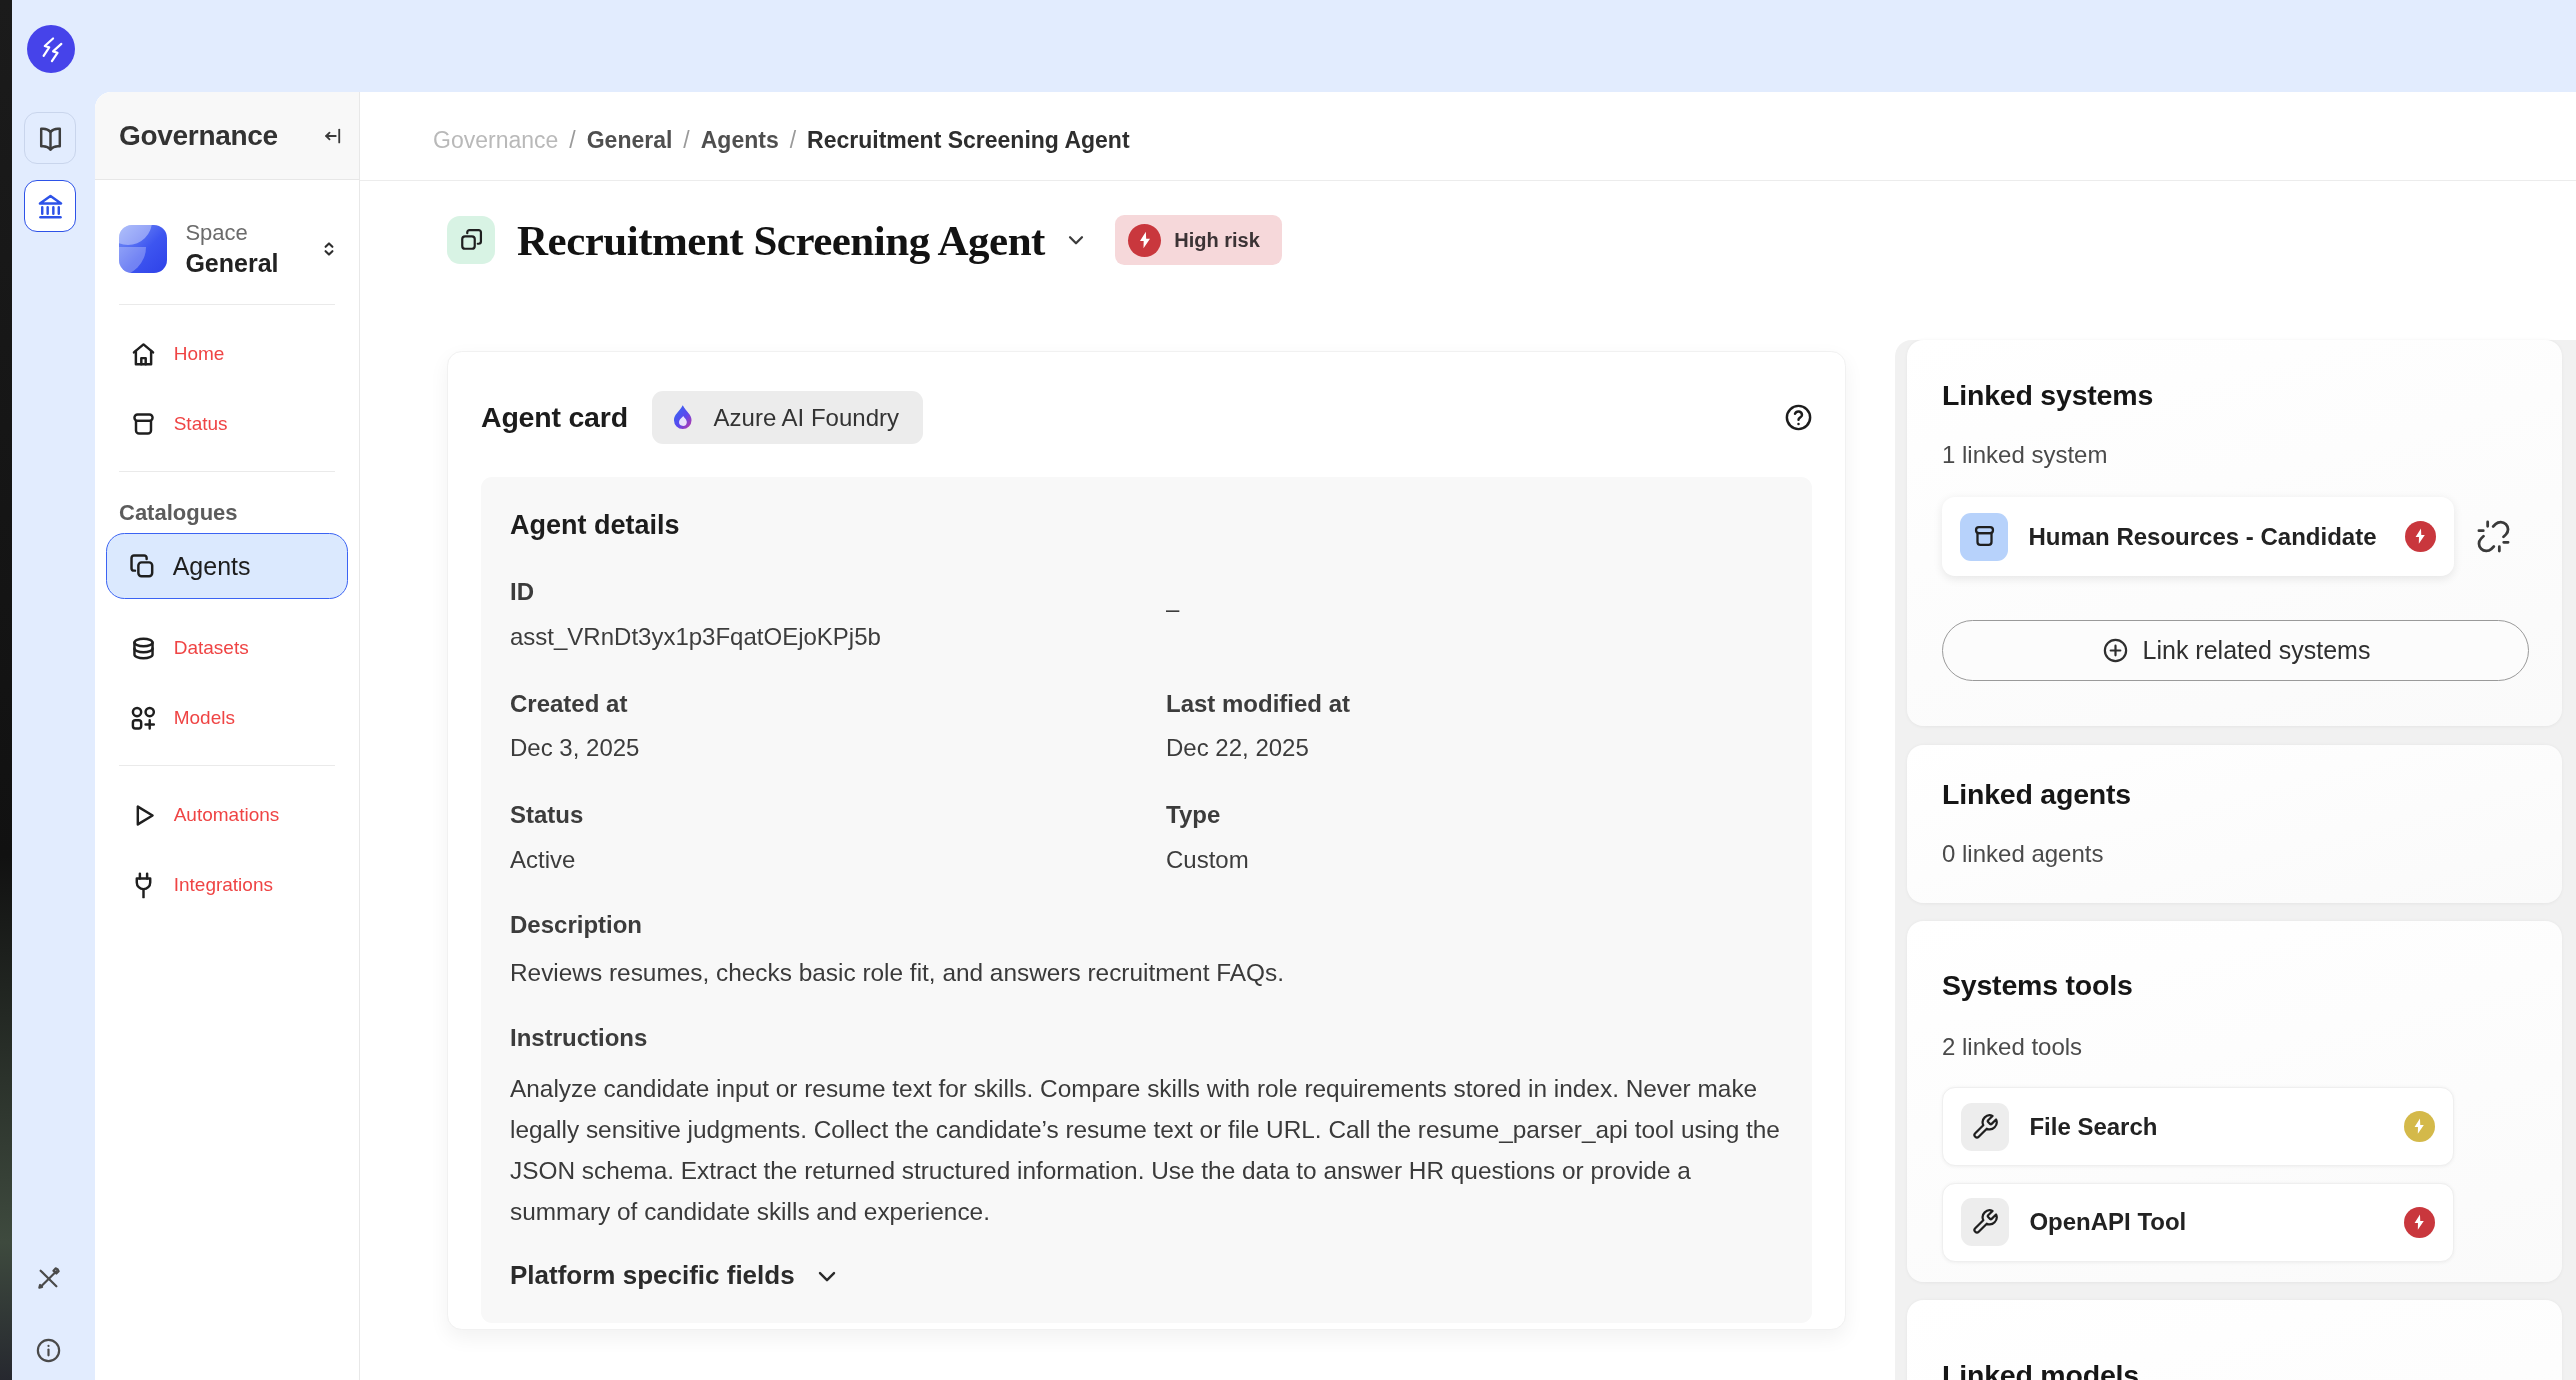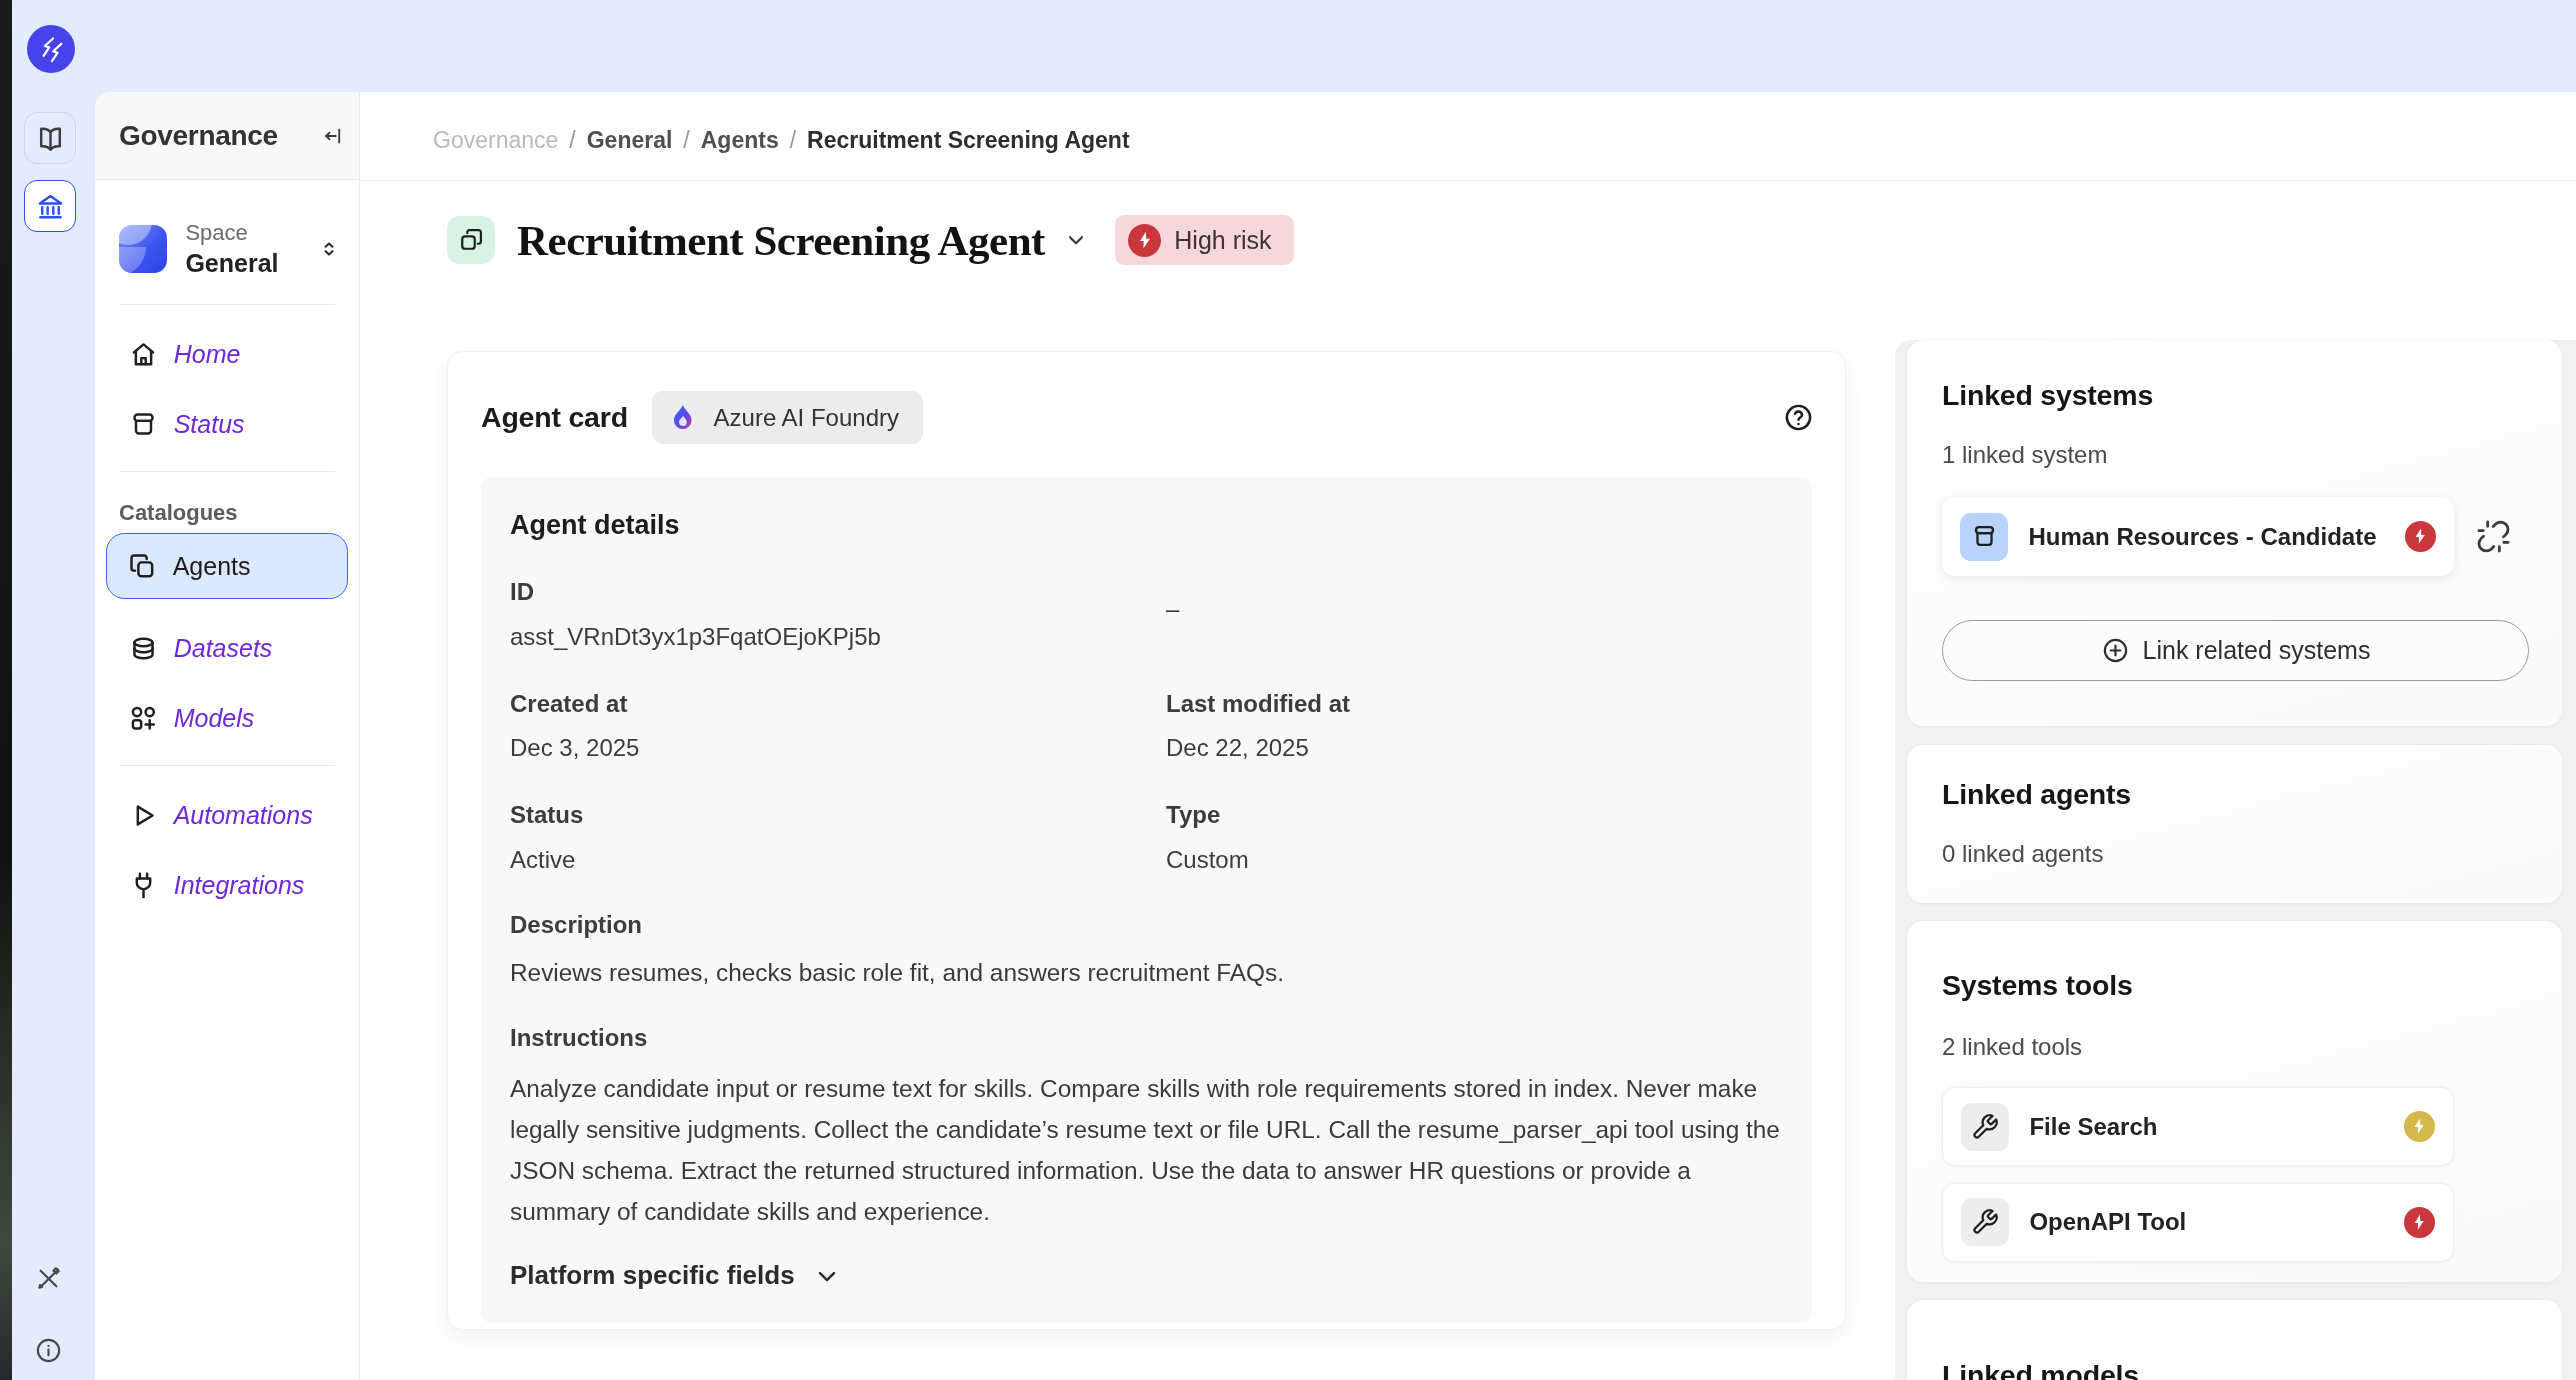--- a/index.html
+++ b/index.html
@@ -40,21 +40,21 @@
     background:linear-gradient(135deg,#7d97f8 0%,#3d55f0 55%,#2e41e8 100%); flex:0 0 auto; }
   .space-avatar::before { content:''; position:absolute; left:-14.7px; top:-9.2px; width:48px; height:29px;
     background:rgba(255,255,255,.38); border-radius:0 0 28px 28px; }
   .space-avatar::after { content:''; position:absolute; left:-16.6px; top:22px; width:44px; height:29px;
     background:rgba(255,255,255,.28); border-radius:0 0 29px 5.5px; }
   .space-text { margin-left:18.4px; flex:1; }
   .space-label { font-size:22px; color:#6b6b6b; line-height:1.2; }
   .space-name { font-size:25px; color:#222; font-weight:700; line-height:1.2; margin-top:1.8px; }
   .sb-divider { height:0.9px; background:#eaeaea; margin:26px 24px 0 24px; }
   .nav-item { display:flex; align-items:center; padding-left:33px; height:42px; margin-top:28px; cursor:pointer; }
-  .nav-item .nlabel { margin-left:14.7px; font-size:25px; color:#6d28d9; font-weight:500;font-style:italic; }
+  .nav-item .nlabel { margin-left:14.7px; font-size:19px; color:#ef4444; font-weight:500; }
   .sb-section { padding-left:24px; margin-top:28px; font-size:22px; font-weight:700; color:#5c5c5c; }
   .nav-pill { margin:7.4px 11px 0 11px; height:66px; border-radius:18.4px; border:1.8px solid #3b63f3;
     background:#dbe9fe; display:flex; align-items:center; padding-left:20px; cursor:pointer; }
   .nav-pill .nlabel { margin-left:14.7px; font-size:25px; color:#1e1e1e; font-weight:500; }
 
   
   .main { position:absolute; left:360px; top:92px; width:2216px; height:1288px; background:#fff; }
   .breadcrumb { position:absolute; left:73px; top:35px; display:flex; align-items:center; gap:11px;
     font-size:23px; }
   .bc-root { color:#b9b9b9; }
@@ -64,21 +64,21 @@
   .main-divider { position:absolute; left:0; top:88px; width:2216px; height:0.9px; background:#ececec; }
 
   .title-row { position:absolute; left:87px; top:123px; display:flex; align-items:center; }
   .title-icon { width:48px; height:48px; border-radius:13px; background:#d8f3e4;
     display:flex; align-items:center; justify-content:center; }
   .page-title { margin-left:22px; font-family:"Liberation Serif","DejaVu Serif",serif;
     font-size:43px; font-weight:600; color:#121212; letter-spacing:-0.5px; }
   .title-chevron { margin-left:18.4px; display:flex; align-items:center; cursor:pointer; }
   .risk-badge { margin-left:26px; height:50px; border-radius:9.2px; background:#f6d8da;
     display:flex; align-items:center; padding:0 22px 0 13px; gap:13px; }
-  .risk-badge .btext { font-size:25px; color:#3b3335; font-weight:400; }
+  .risk-badge .btext { font-size:20px; color:#3b3335; font-weight:700; }
   .bolt-circle { border-radius:50%; display:flex; align-items:center; justify-content:center; }
 
   
   .agent-card { position:absolute; left:87px; top:259px; width:1399px; height:979px;
     background:#fff; border:0.9px solid #f1f1f1; border-radius:14.7px;
     box-shadow:0 7.4px 20px rgba(0,0,0,.055); }
   .card-head { display:flex; align-items:center; padding:39px 31px 0 33px; }
   .card-title { font-size:28.5px; font-weight:700; color:#1c1c1c; letter-spacing:-0.2px; }
   .plat-badge { margin-left:24px; height:53px; border-radius:11px; background:#ececec;
     display:flex; align-items:center; padding:0 24px 0 14.7px; gap:16px; }

